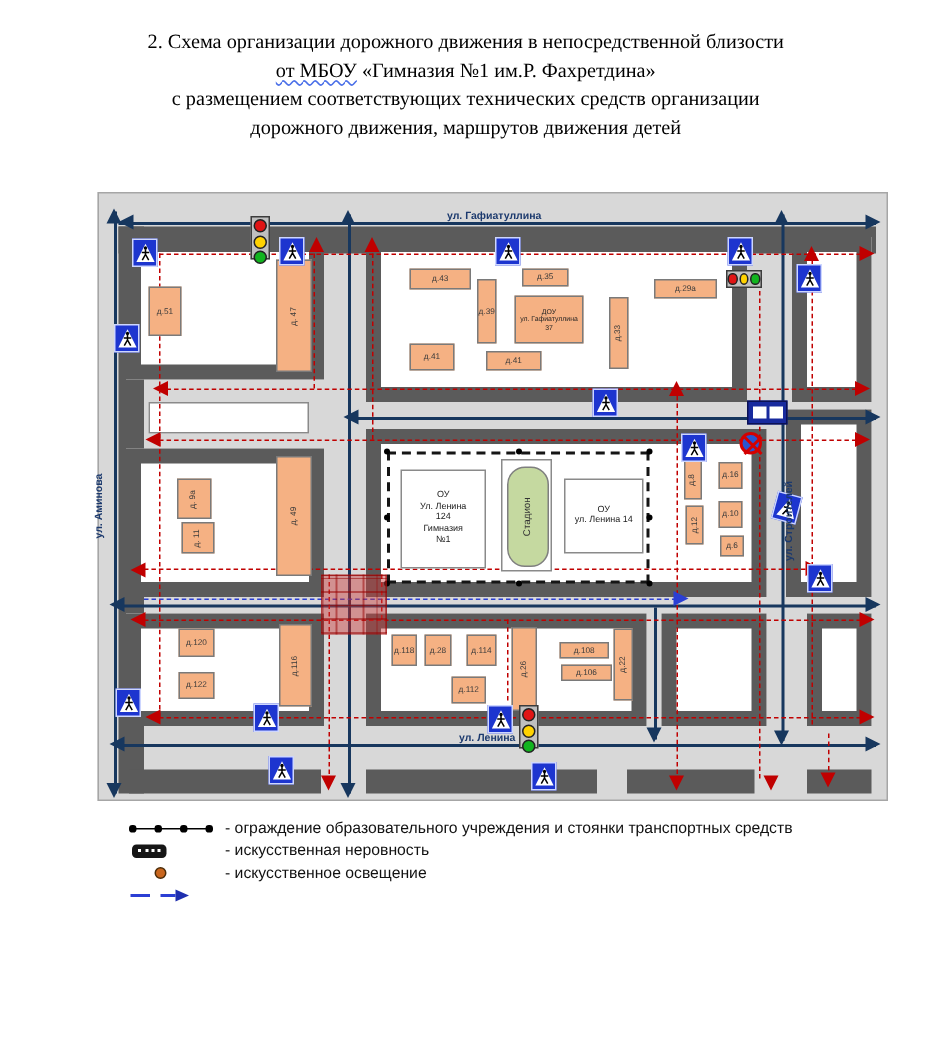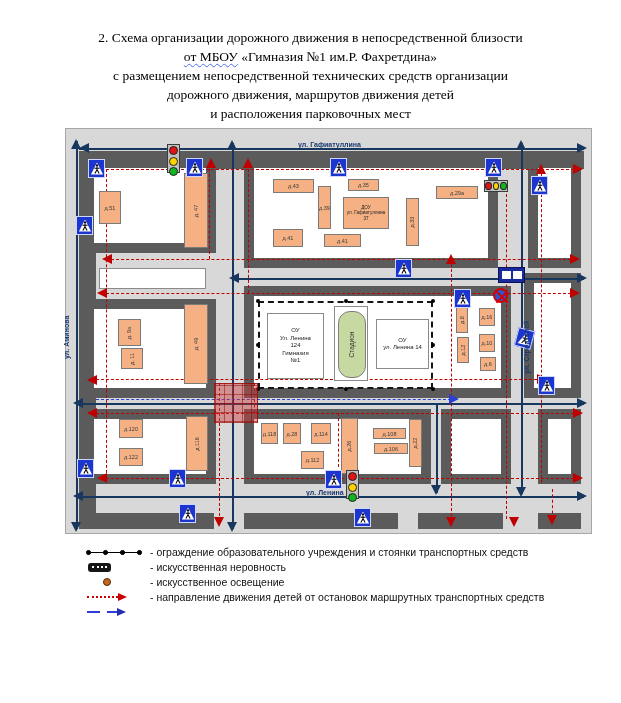--- a/index.html
+++ b/index.html
@@ -1,19 +1,19 @@
 <!DOCTYPE html>
 <html><head>
 <meta charset="utf-8">
 <style>
   html,body{margin:0;padding:0;background:#fff;}
   .page{position:relative;width:621px;height:703px;background:#fff;overflow:hidden;
         font-family:"Liberation Sans",sans-serif;}
   
-  .title{position:absolute;left:0;top:28px;width:621px;text-align:center;
+  .title{position:absolute;left:0;top:18px;width:621px;text-align:center;
          font-family:"Liberation Serif",serif;font-size:13.5px;line-height:19px;color:#000;}
   .wavy{text-decoration:underline;text-decoration-style:wavy;text-decoration-color:#4a6fe8;
         text-decoration-thickness:1px;text-underline-offset:2px;font-family:Liberation Serif, serif;}
   
   #map{position:absolute;left:65px;top:128px;width:525px;height:404px;background:#d8d8d8;
        border:1px solid #a6a6a6;}
   .band{position:absolute;background:#5b5b5b;}
   .block{position:absolute;background:#fff;border:10px solid #5b5b5b;box-sizing:border-box;}
   .strip{position:absolute;background:#fff;border:1px solid #8a8a8a;box-sizing:border-box;}
   .nl,.rl,.bl{position:absolute;}
@@ -77,23 +77,22 @@
   .larr.blue b.t{width:10px;margin-right:0;} .larr.blue i{border-left-color:#1f2faf;}
 </style>
 </head>
 <body>
 
 <div class="page">
 
   <div class="title">
     <div>2. Схема организации дорожного движения в непосредственной близости</div>
     <div><span class="wavy">от МБОУ</span><span> «Гимназия №1 им.Р. Фахретдина»</span></div>
-    <div>с размещением непосредственной технических средств организации</div>
+    <div>с размещением соответствующих технических средств организации</div>
     <div>дорожного движения, маршрутов движения детей</div>
-    <div>и расположения парковочных мест</div>
   </div>
 
   <div id="map">
       <div class="band" style="left: 13px; top: 22px; width: 505px; height: 18px;"></div>
       <div class="band" style="left: 13px; top: 22px; width: 17px; height: 378px;"></div>
       <div class="band" style="left: 20px; top: 384px; width: 128px; height: 16px;"></div>
       <div class="band" style="left: 178px; top: 384px; width: 154px; height: 16px;"></div>
       <div class="band" style="left: 352px; top: 384px; width: 85px; height: 16px;"></div>
       <div class="band" style="left: 472px; top: 384px; width: 43px; height: 16px;"></div>
       <div class="block" style="left: 18px; top: 29px; width: 132px; height: 95px;"></div>
@@ -407,29 +406,20 @@
       <span class="ltxt">- искусственная неровность</span>
     </div>
     <div class="lrow">
       <span class="lsym">
           <span class="lamp"></span>
         </span>
       <span class="ltxt">- искусственное освещение</span>
     </div>
     <div class="lrow">
       <span class="lsym">
-          <span class="larr red">
-            <b></b>
-            <i></i>
-          </span>
-        </span>
-      <span class="ltxt">- направление движения детей от остановок маршрутных транспортных средств</span>
-    </div>
-    <div class="lrow">
-      <span class="lsym">
           <span class="larr blue">
             <b></b>
             <b class="t"></b>
             <i></i>
           </span>
         </span>
     </div>
   </div>
 
 </div>

